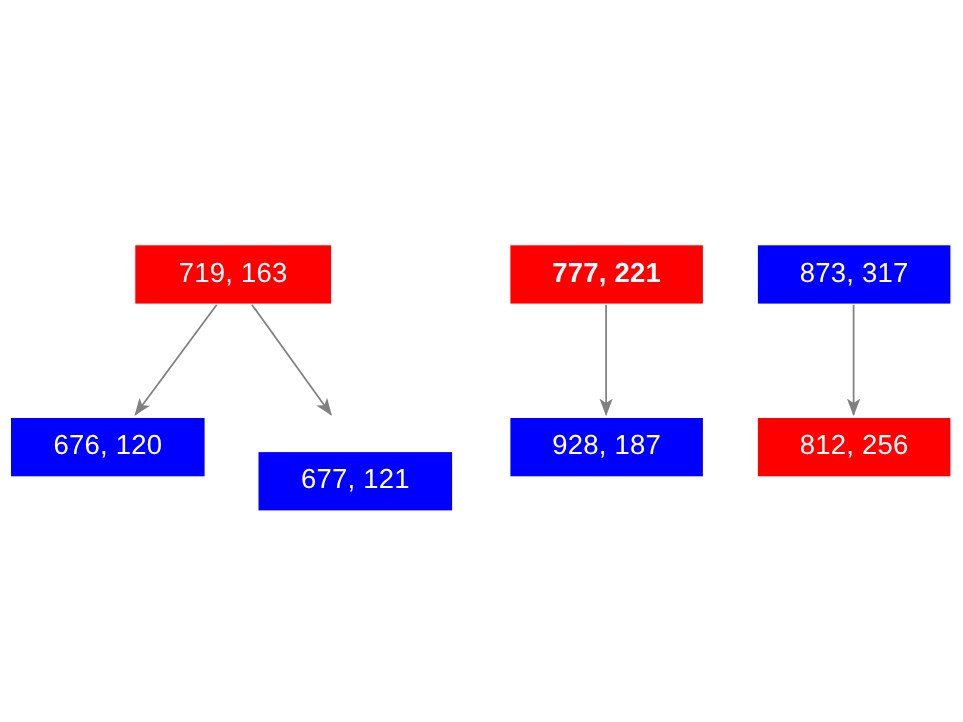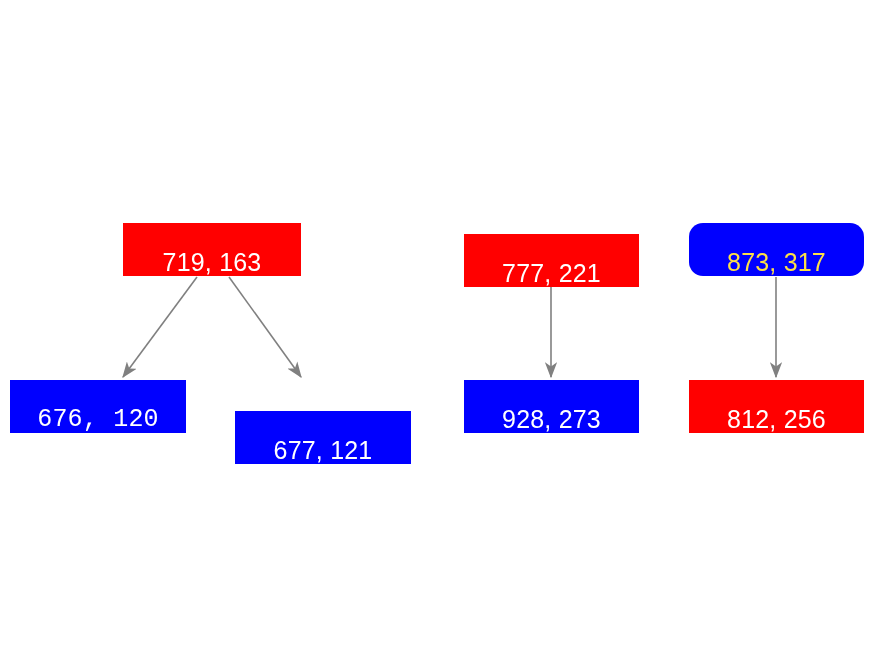--- a/index.html
+++ b/index.html
@@ -22,21 +22,21 @@
     left: 0;
     top: 0;
     width: 875px;
     height: 656px;
     pointer-events: none;
   }
   .node {
     position: absolute;
     box-sizing: border-box;
     display: flex;
-    align-items: flex-end;
+    align-items: center;
     justify-content: center;
     color: #ffffff;
     font-size: 25px;
     font-family: "Liberation Sans", sans-serif;
     font-weight: normal;
     letter-spacing: 0.2px;
     line-height: 1;
     white-space: nowrap;
     user-select: none;
   }
@@ -61,33 +61,33 @@
         <line x1="229" y1="277" x2="301" y2="377" stroke="#808080" stroke-width="1.6" marker-end="url(#arrowhead)"></line>
         <line x1="551" y1="277" x2="551" y2="377" stroke="#808080" stroke-width="1.6" marker-end="url(#arrowhead)"></line>
         <line x1="776" y1="277" x2="776" y2="377" stroke="#808080" stroke-width="1.6" marker-end="url(#arrowhead)"></line>
       </g>
   </svg>
 
   <div id="nodes-group">
       <div class="node" style="left: 123px; top: 223px; width: 178px; height: 53px; background: rgb(255, 0, 0); color: rgb(255, 255, 255);">
         <span class="node-label">719, 163</span>
       </div>
-      <div class="node" style="left: 10px; top: 380px; width: 176px; height: 53px; background: rgb(0, 0, 255); color: rgb(255, 255, 255); font-family: Liberation Mono, monospace;">
+      <div class="node" style="left: 10px; top: 380px; width: 176px; height: 53px; background: rgb(0, 0, 255); color: rgb(255, 255, 255);">
         <span class="node-label">676, 120</span>
       </div>
       <div class="node" style="left: 235px; top: 380px; width: 176px; height: 53px; background: rgb(0, 0, 255); color: rgb(255, 255, 255); margin-top: 31px;">
         <span class="node-label">677, 121</span>
       </div>
-      <div class="node" style="left: 464px; top: 234px; width: 175px; height: 53px; background: rgb(255, 0, 0); color: rgb(255, 255, 255);">
+      <div class="node" style="left: 464px; top: 223px; width: 175px; height: 53px; background: rgb(255, 0, 0); color: rgb(255, 255, 255); font-weight: bold;">
         <span class="node-label">777, 221</span>
       </div>
       <div class="node" style="left: 464px; top: 380px; width: 175px; height: 53px; background: rgb(0, 0, 255); color: rgb(255, 255, 255);">
-        <span class="node-label">928, 273</span>
+        <span class="node-label">928, 187</span>
       </div>
-      <div class="node" style="left: 689px; top: 223px; width: 175px; height: 53px; background: rgb(0, 0, 255); color: #fde047; border-radius: 14px;">
+      <div class="node" style="left: 689px; top: 223px; width: 175px; height: 53px; background: rgb(0, 0, 255); color: #ffffff;">
         <span class="node-label">873, 317</span>
       </div>
       <div class="node" style="left: 689px; top: 380px; width: 175px; height: 53px; background: rgb(255, 0, 0); color: #ffffff;">
         <span class="node-label">812, 256</span>
       </div>
     </div>
 
 </div>
 
 </body></html>

